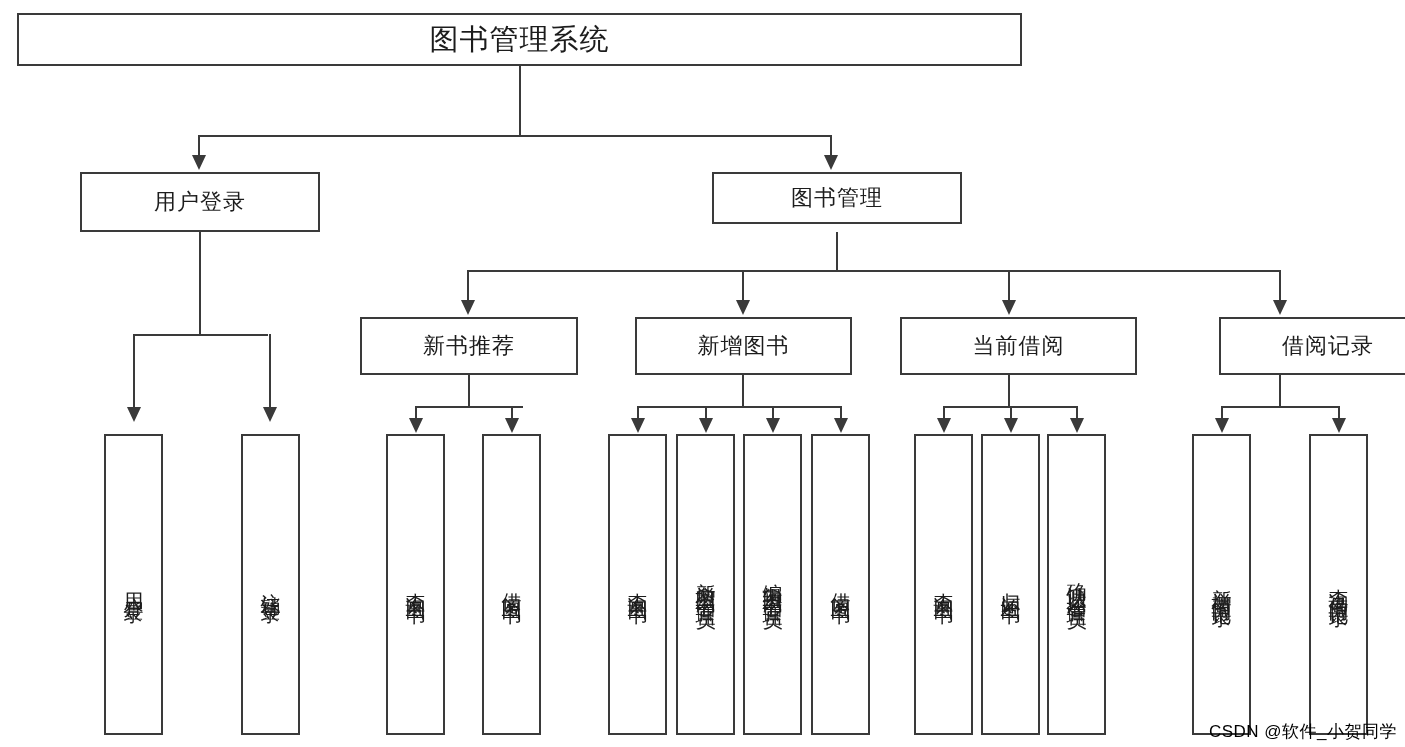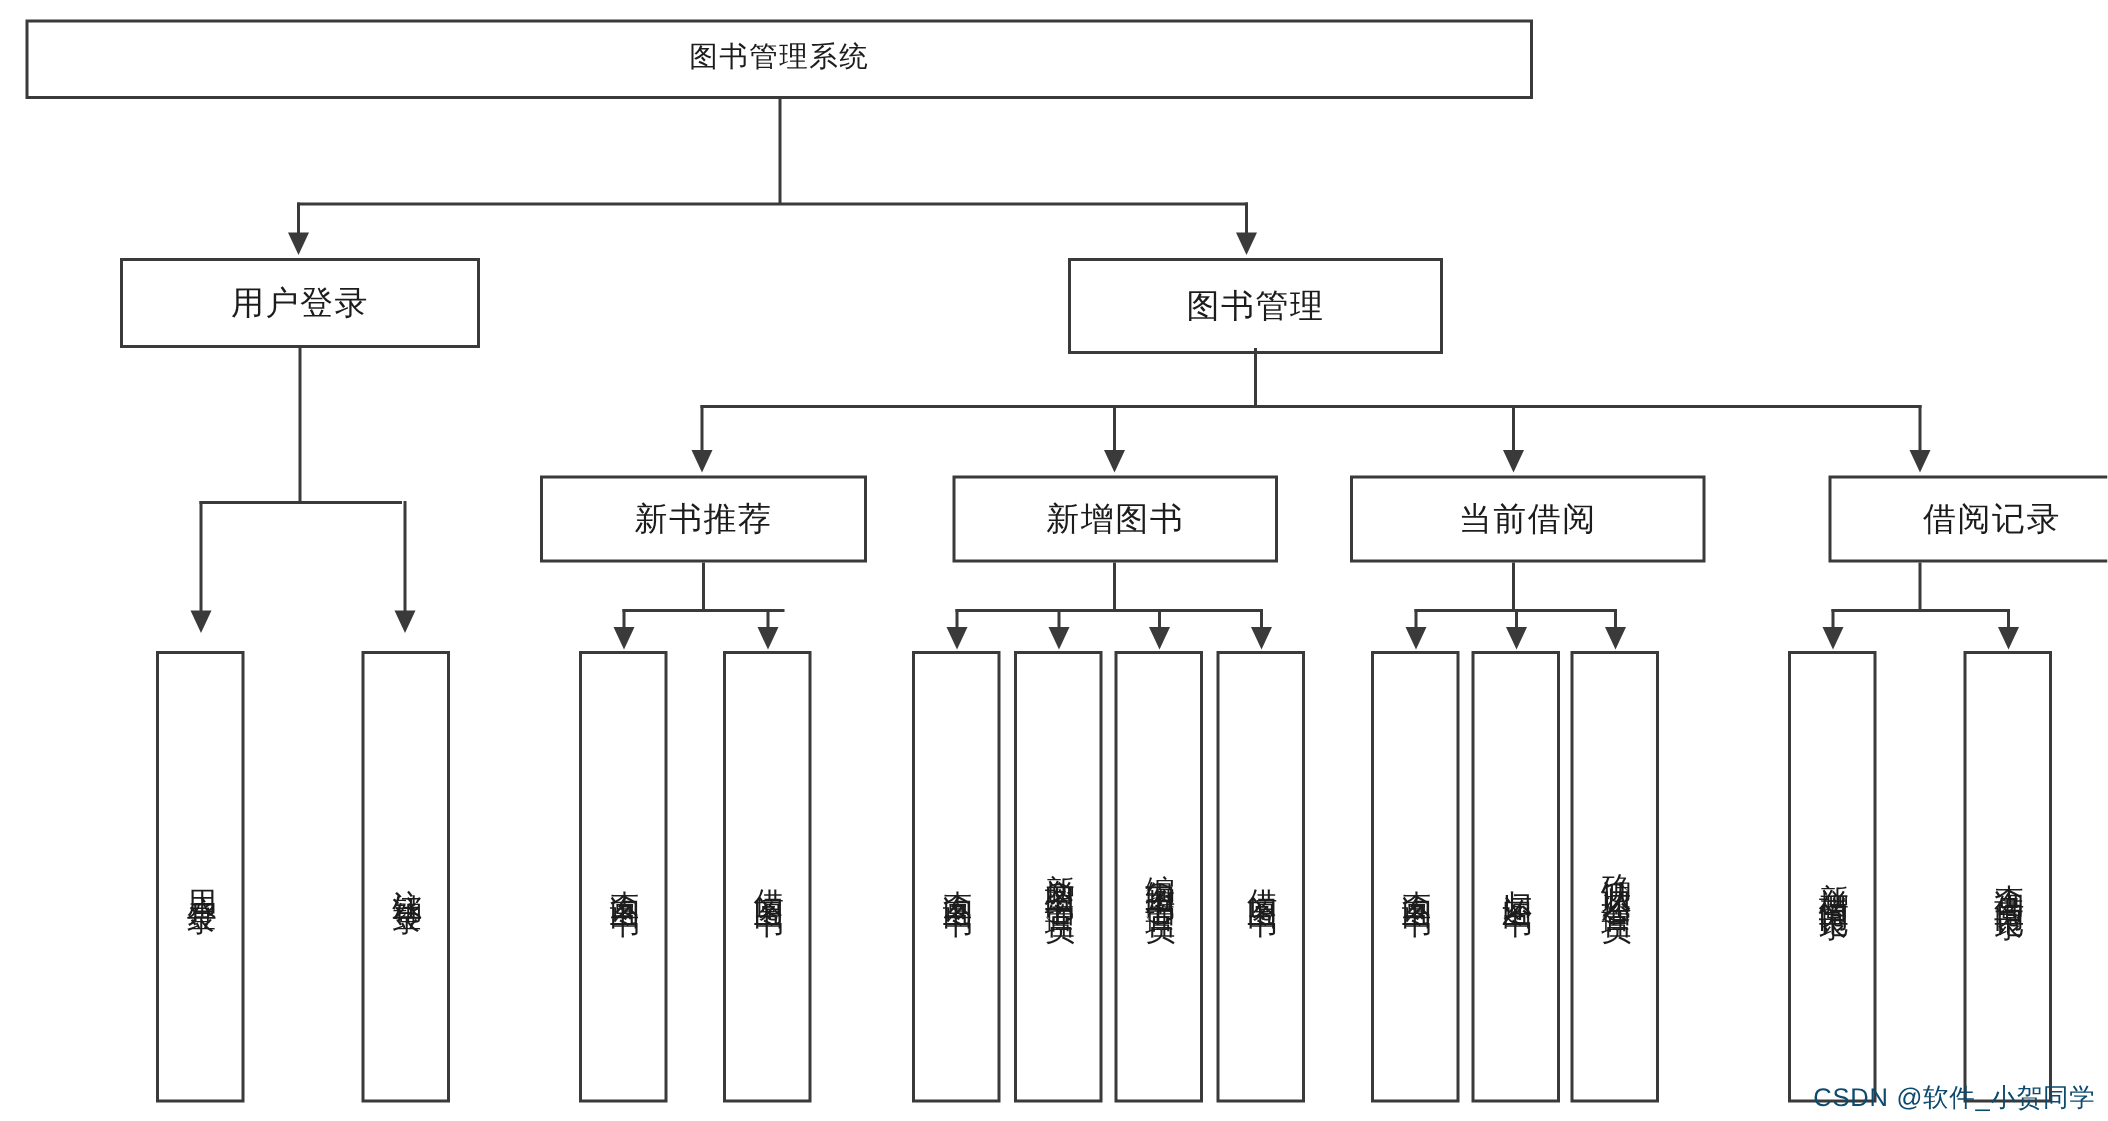--- a/index.html
+++ b/index.html
@@ -25,21 +25,21 @@
     justify-content:center;
     text-align:center;
     color:#1c1c1c;
   }
   .node.h{
     font-size:22px;
     line-height:1.1;
     letter-spacing:1px;
   }
   .node.root{
-    font-size:19px;
+    font-size:29px;
   }
   
   .node.v{
     writing-mode:vertical-rl;
     text-orientation:upright;
     font-size:20px;
     line-height:1.35;
     letter-spacing:4px;
     padding:6px 0;
     align-items:center;
@@ -59,21 +59,21 @@
     border-left:7px solid transparent;
     border-right:7px solid transparent;
     border-top:15px solid #3a3a3a;
   }
   
   #watermark{
     position:absolute;
     right:8px;
     bottom:4px;
     font-size:17px;
-    color:#0c4a6e;
+    color:#000000;
     letter-spacing:0.5px;
     white-space:nowrap;
     user-select:none;
   }
 </style>
 </head>
 <body>
 
 <div id="canvas">
 
@@ -82,21 +82,21 @@
   <div class="ln v" style="left:519px;top:66px;width:2px;height:70px;"></div>
 
   <div class="ln h" style="left:198px;top:135px;width:634px;height:2px;"></div>
 
   <div class="ln v" style="left:198px;top:135px;width:2px;height:22px;"></div>
   <div class="arrow" style="left:192px;top:155px;"></div>
   <div class="ln v" style="left:830px;top:135px;width:2px;height:22px;"></div>
   <div class="arrow" style="left:824px;top:155px;"></div>
 
   <div class="node h" style="left:80px;top:172px;width:240px;height:60px;">用户登录</div>
-  <div class="node h" style="left:712px;top:172px;width:250px;height:64px;">图书管理</div>
+  <div class="node h" style="left:712px;top:172px;width:250px;height:52px;">图书管理</div>
 
   <div class="ln v" style="left:199px;top:232px;width:2px;height:103px;"></div>
   <div class="ln h" style="left:133px;top:334px;width:135px;height:2px;"></div>
   <div class="ln v" style="left:133px;top:334px;width:2px;height:75px;"></div>
   <div class="arrow" style="left:127px;top:407px;"></div>
   <div class="ln v" style="left:269px;top:334px;width:2px;height:75px;"></div>
   <div class="arrow" style="left:263px;top:407px;"></div>
 
   <div class="ln v" style="left:836px;top:232px;width:2px;height:40px;"></div>
   <div class="ln h" style="left:467px;top:270px;width:814px;height:2px;"></div>

